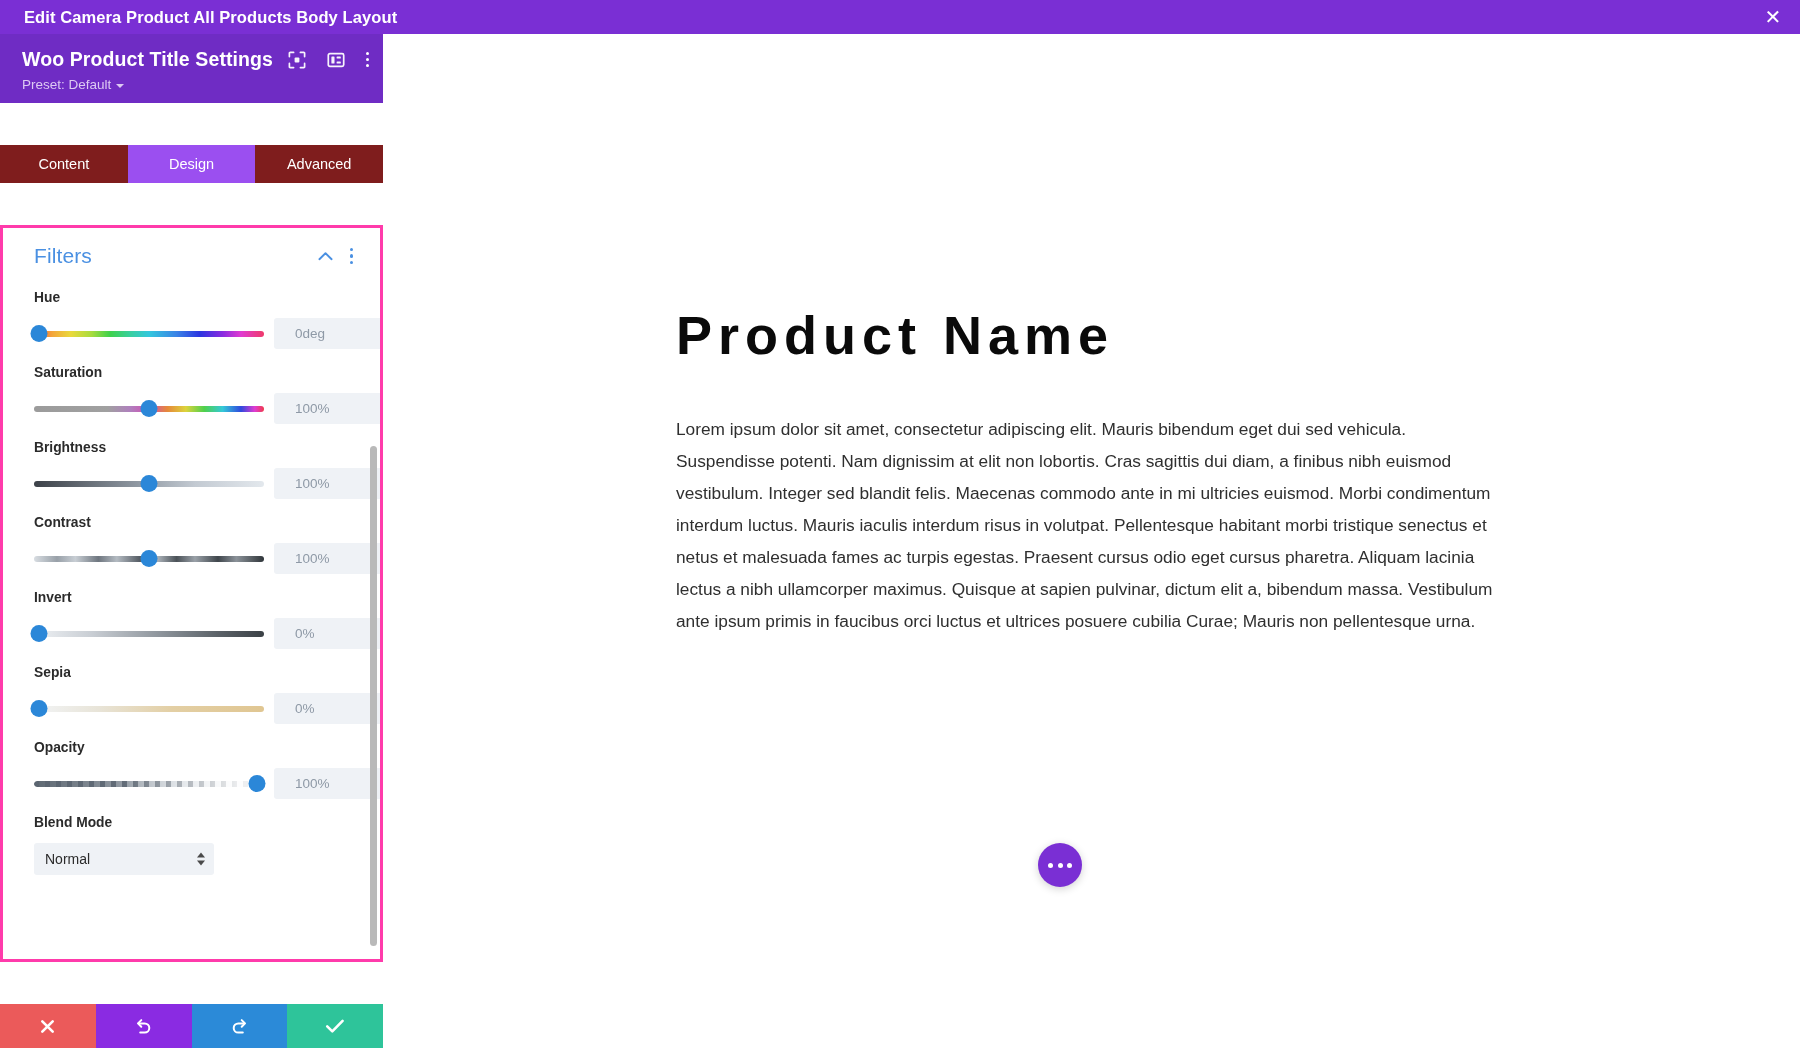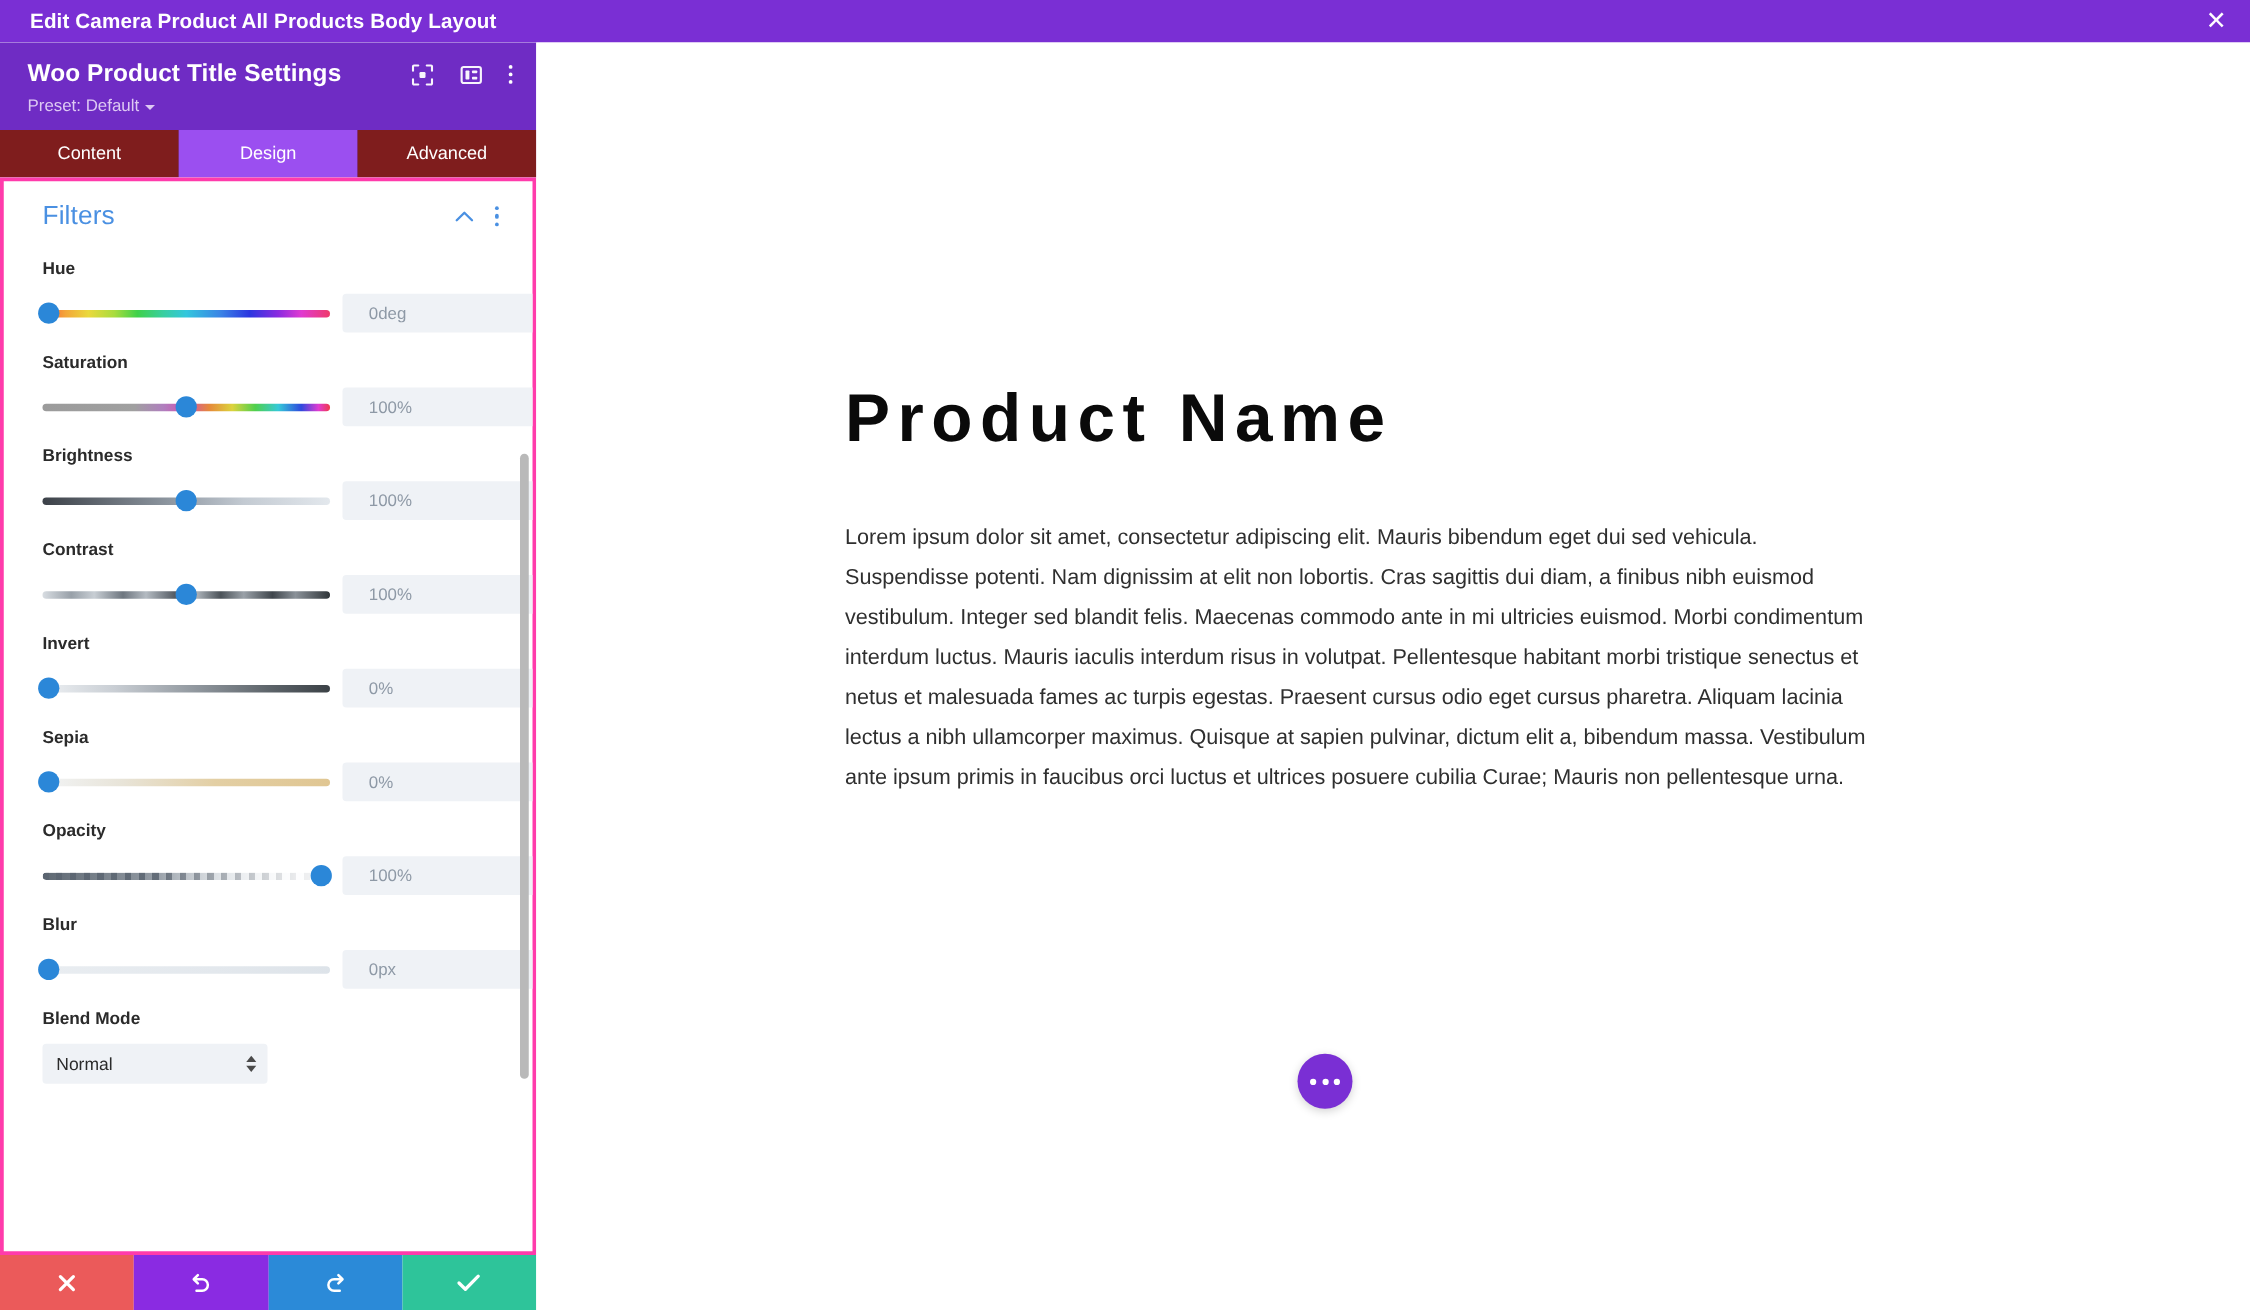--- a/index.html
+++ b/index.html
@@ -47,25 +47,26 @@
     display: flex;
     align-items: center;
     justify-content: center;
     cursor: pointer;
   }
 
   
   .panel {
     position: absolute;
     top: 34px; left: 0;
-    width: 429px;
+    width: 383px;
     height: 1014px;
     background: #ffffff;
     display: flex;
     flex-direction: column;
+    gap: 42px;
   }
 
   .panel-header {
     background: #6f2cc4;
     padding: 14px 18px 10px 22px;
     flex: 0 0 auto;
   }
   .panel-header-row {
     display: flex;
     align-items: center;
@@ -528,30 +529,20 @@
           <label class="field-label">Opacity</label>
           <div class="field-row">
             <div class="slider">
               <div class="track track-opacity"></div>
               <div class="handle" style="left:97%"></div>
             </div>
             <input class="value-box" type="text" placeholder="100%" style="">
           </div>
         </div>
 
-        <div class="field">
-          <label class="field-label">Blur</label>
-          <div class="field-row">
-            <div class="slider">
-              <div class="track track-blur"></div>
-              <div class="handle" style="left:2%"></div>
-            </div>
-            <input class="value-box" type="text" placeholder="0px" style="">
-          </div>
-        </div>
 
         <div class="field">
           <label class="field-label">Blend Mode</label>
           <div class="select-wrap">
             <select class="select-box">
               <option>Normal</option>
             </select>
             <span class="select-arrows">
               <span class="arr-up"></span>
                 <span class="arr-dn"></span>

